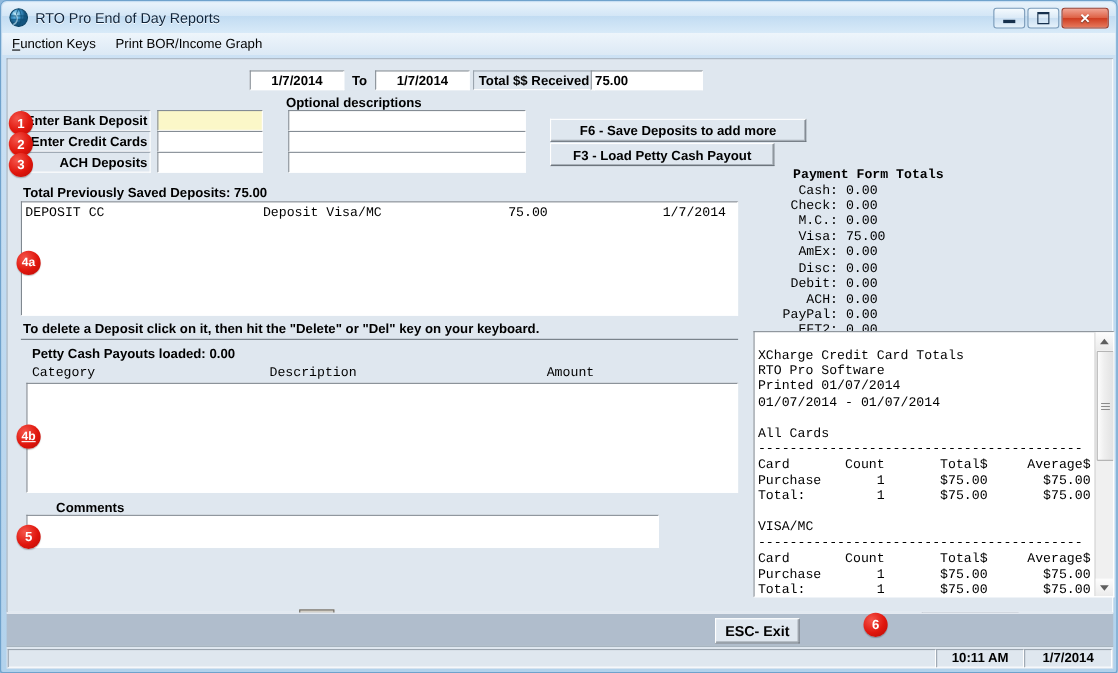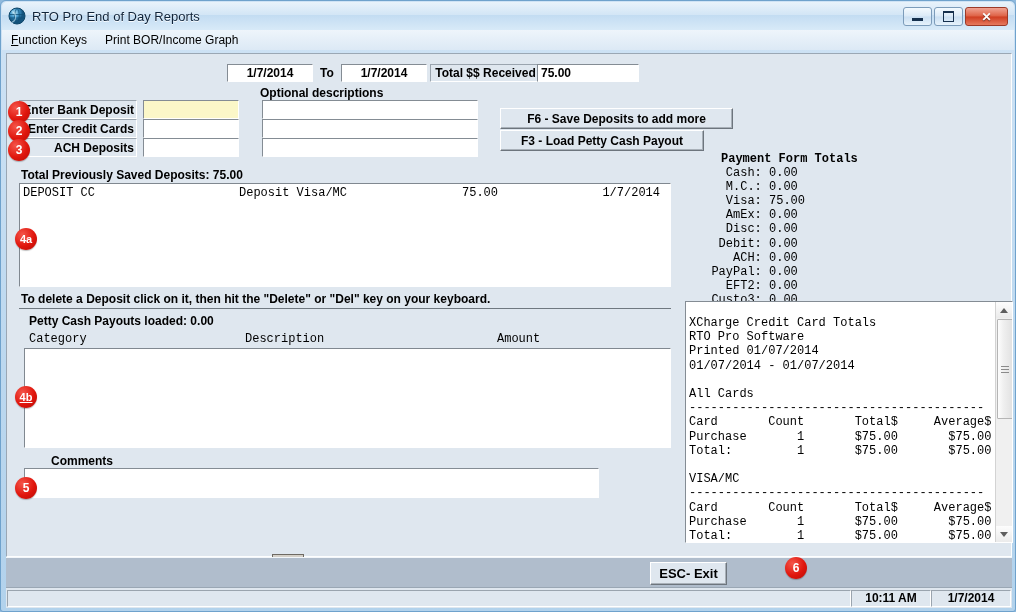--- a/index.html
+++ b/index.html
@@ -289,20 +289,21 @@
       <div class="field" style="left:136px;top:84px;width:96px;height:19px;"></div>
       <div class="field" style="left:255px;top:84px;width:216px;height:19px;"></div>
 
       <div class="btn" style="position:absolute;left:493px;top:54px;width:233px;height:21px;">F6 - Save Deposits to add more</div>
       <div class="btn" style="position:absolute;left:493px;top:76px;width:204px;height:21px;">F3 - Load Petty Cash Payout</div>
 
       <div id="paytotals">
         <div class="ptitle">Payment Form Totals</div>
         <div id="paytotals-rows">
             <div class="row">    Cash: 0.00</div>
+            <div class="row">   Check: 0.00</div>
             <div class="row">    M.C.: 0.00</div>
             <div class="row">    Visa: 75.00</div>
             <div class="row">    AmEx: 0.00</div>
             <div class="row">    Disc: 0.00</div>
             <div class="row">   Debit: 0.00</div>
             <div class="row">     ACH: 0.00</div>
             <div class="row">  PayPal: 0.00</div>
             <div class="row">    EFT2: 0.00</div>
             <div class="row">  Custo3: 0.00</div>
           </div>

